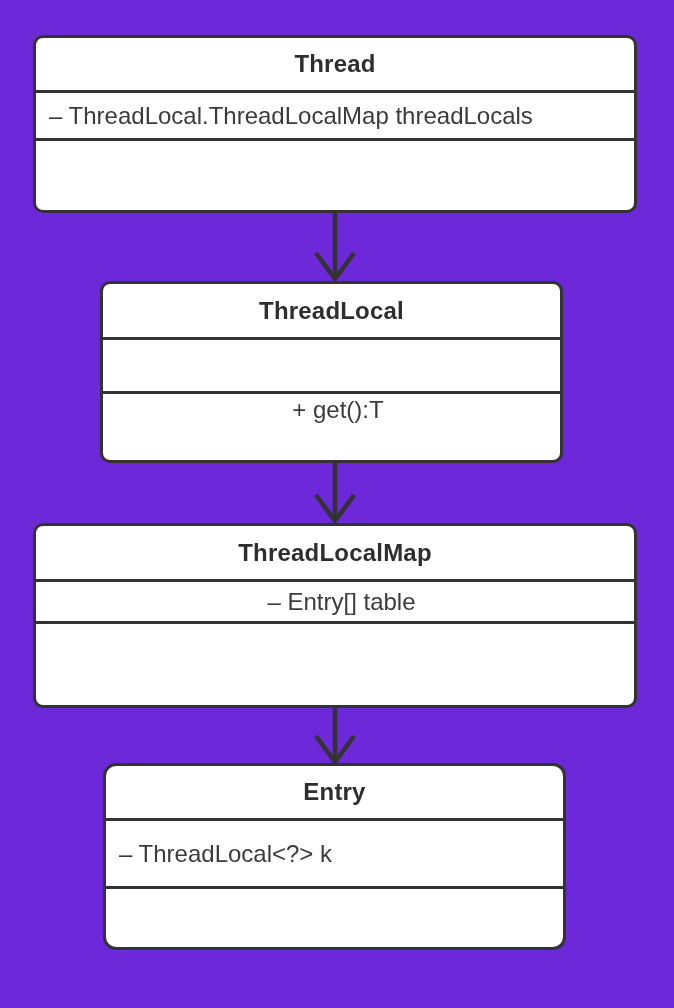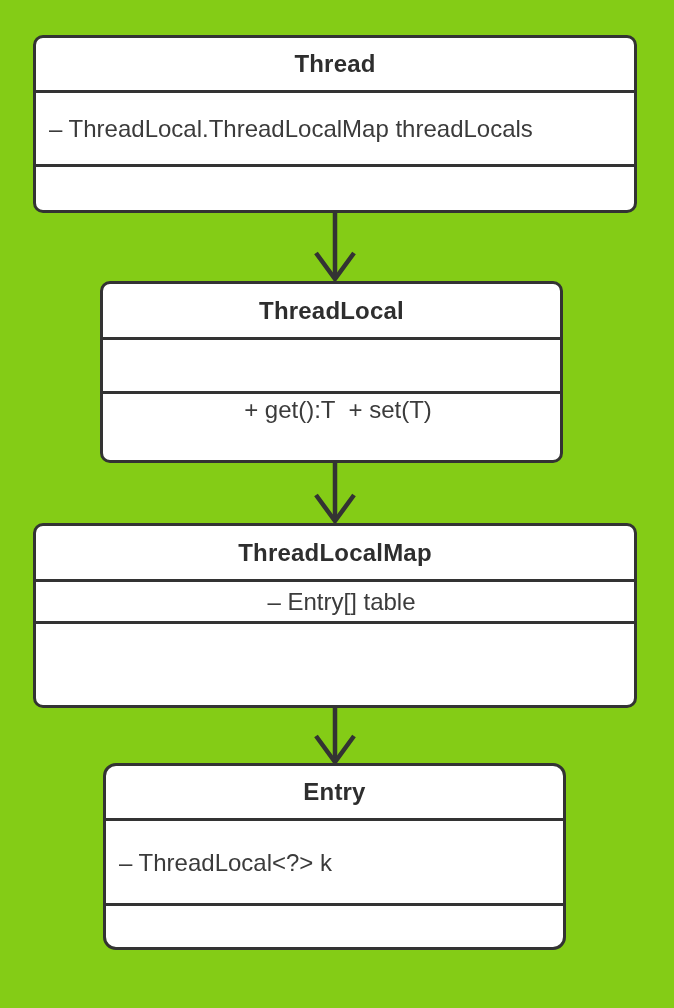--- a/index.html
+++ b/index.html
@@ -5,21 +5,21 @@
   html, body {
     margin: 0;
     padding: 0;
     background: #ffffff;
     font-family: "Liberation Sans", "DejaVu Sans", sans-serif;
   }
   .canvas {
     position: relative;
     width: 674px;
     height: 1008px;
-    background: #84cc16;
+    background: #6d28d9;
     overflow: hidden;
   }
   .class-box {
     position: absolute;
     box-sizing: border-box;
     border: 3px solid #333333;
     border-radius: 10px;
     background: #ffffff;
     display: flex;
     flex-direction: column;
@@ -54,33 +54,33 @@
     font-size: 24px;
     line-height: 31px;
     color: #3b3b3b;
     padding-left: 13px;
     white-space: nowrap;
   }
 
   
   .box-thread         { left: 33px;  top: 35px;  width: 604px; height: 178px; }
   .box-thread .row-title   { height: 55px; }
-  .box-thread .row-attrs   { height: 74px; }
+  .box-thread .row-attrs   { height: 48px; }
 
   .box-threadlocal    { left: 100px; top: 281px; width: 463px; height: 182px; }
   .box-threadlocal .row-title { height: 56px; }
   .box-threadlocal .row-attrs { height: 54px; }
 
   .box-threadlocalmap { left: 33px;  top: 523px; width: 604px; height: 185px; }
   .box-threadlocalmap .row-title { height: 56px; }
   .box-threadlocalmap .row-attrs { height: 42px; align-items: center; }
 
   .box-entry          { left: 103px; top: 763px; width: 463px; height: 187px; border-radius: 13px; }
   .box-entry .row-title { height: 55px; }
-  .box-entry .row-attrs { height: 85px; }
+  .box-entry .row-attrs { height: 68px; }
 
   .arrow {
     position: absolute;
     left: 311px;
     width: 48px;
     overflow: visible;
   }
   .arrow-1 { top: 212px; height: 70px; }
   .arrow-2 { top: 462px; height: 62px; }
   .arrow-3 { top: 707px; height: 58px; }
@@ -106,21 +106,20 @@
   <svg class="arrow arrow-1" viewBox="0 0 48 70" xmlns="http://www.w3.org/2000/svg">
     <line x1="24" y1="0" x2="24" y2="67"></line>
     <polyline points="5,41 24,67 43,41"></polyline>
   </svg>
 
   <div class="class-box box-threadlocal">
     <div class="row row-title">ThreadLocal</div>
     <div class="row row-attrs"></div>
     <div class="row row-methods">
       <div class="member">+ get():T</div>
-      <div class="member">+ set(T)</div>
     </div>
   </div>
 
   <svg class="arrow arrow-2" viewBox="0 0 48 62" xmlns="http://www.w3.org/2000/svg">
     <line x1="24" y1="0" x2="24" y2="59"></line>
     <polyline points="5,33 24,59 43,33"></polyline>
   </svg>
 
   <div class="class-box box-threadlocalmap">
     <div class="row row-title">ThreadLocalMap</div>

